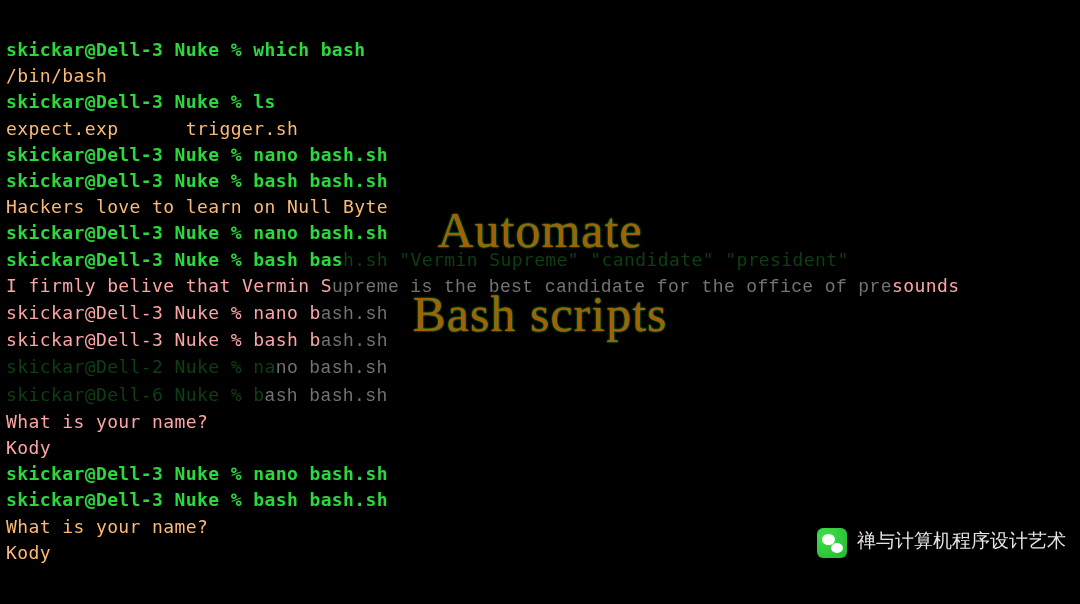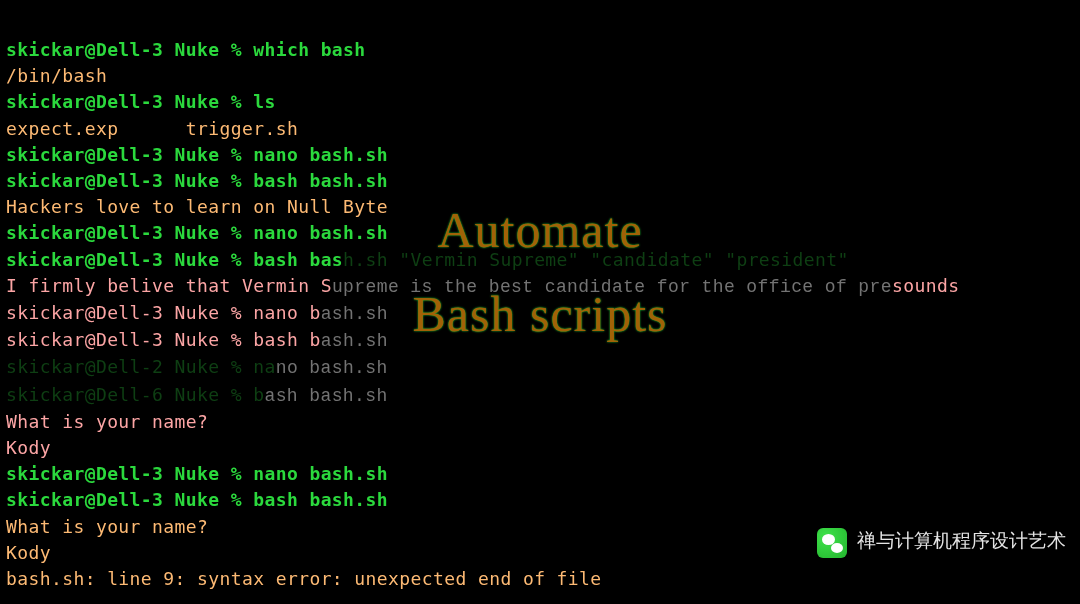--- a/index.html
+++ b/index.html
@@ -105,21 +105,20 @@
     <div class="line"><span class="dim1">skickar@Dell-3 Nuke % nano b</span><span class="dim3">ash.sh</span></div>
     <div class="line"><span class="dim1">skickar@Dell-3 Nuke % bash b</span><span class="dim3">ash.sh</span></div>
     <div class="line"><span class="dim2">skickar@Dell-2 Nuke % na</span><span class="dim3">no bash.sh</span></div>
     <div class="line"><span class="dim2">skickar@Dell-6 Nuke % b</span><span class="dim3">ash bash.sh</span></div>
     <div class="line"><span class="dim1">What is your name?</span></div>
     <div class="line"><span class="dim1">Kody</span></div>
     <div class="line"><span class="prompt">skickar@Dell-3 Nuke % nano bash.sh</span></div>
     <div class="line"><span class="prompt">skickar@Dell-3 Nuke % bash bash.sh</span></div>
     <div class="line"><span class="out">What is your name?</span></div>
     <div class="line"><span class="out">Kody</span></div>
-    <div class="line"><span class="out">bash.sh: line 9: syntax error: unexpected end of file</span></div>
     <div class="line"></div>
   </div>
 
 <div class="overlay-title">
   <div>Automate</div>
   <div>Bash scripts</div>
 </div>
 
 <div class="watermark">
   <div class="wechat-bubble"></div>

